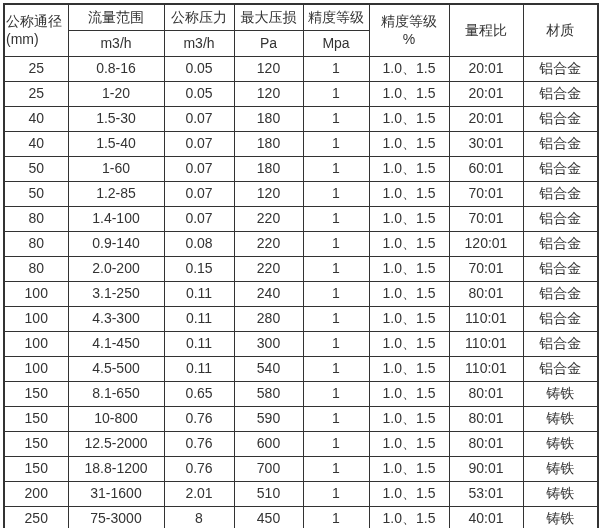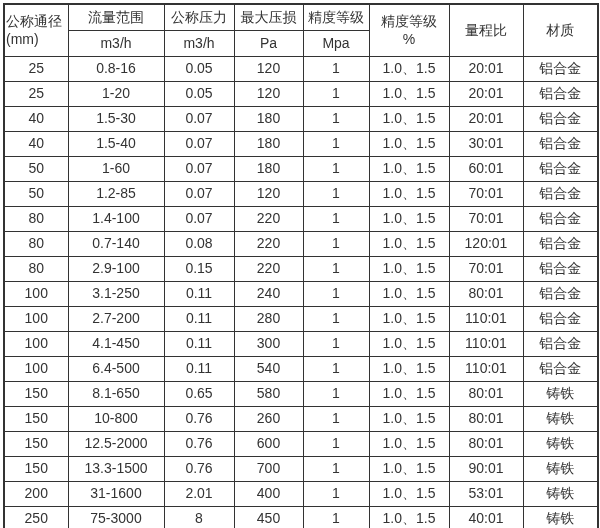--- a/index.html
+++ b/index.html
@@ -150,71 +150,71 @@
         <td>1.4-100</td>
         <td>0.07</td>
         <td>220</td>
         <td>1</td>
         <td>1.0、1.5</td>
         <td>70:01</td>
         <td>铝合金</td>
       </tr>
       <tr>
         <td>80</td>
-        <td>0.7-140</td>
+        <td>0.9-140</td>
         <td>0.08</td>
         <td>220</td>
         <td>1</td>
         <td>1.0、1.5</td>
         <td>120:01</td>
         <td>铝合金</td>
       </tr>
       <tr>
         <td>80</td>
-        <td>2.9-100</td>
+        <td>2.0-200</td>
         <td>0.15</td>
         <td>220</td>
         <td>1</td>
         <td>1.0、1.5</td>
         <td>70:01</td>
         <td>铝合金</td>
       </tr>
       <tr>
         <td>100</td>
         <td>3.1-250</td>
         <td>0.11</td>
         <td>240</td>
         <td>1</td>
         <td>1.0、1.5</td>
         <td>80:01</td>
         <td>铝合金</td>
       </tr>
       <tr>
         <td>100</td>
-        <td>2.7-200</td>
+        <td>4.3-300</td>
         <td>0.11</td>
         <td>280</td>
         <td>1</td>
         <td>1.0、1.5</td>
         <td>110:01</td>
         <td>铝合金</td>
       </tr>
       <tr>
         <td>100</td>
         <td>4.1-450</td>
         <td>0.11</td>
         <td>300</td>
         <td>1</td>
         <td>1.0、1.5</td>
         <td>110:01</td>
         <td>铝合金</td>
       </tr>
       <tr>
         <td>100</td>
-        <td>6.4-500</td>
+        <td>4.5-500</td>
         <td>0.11</td>
         <td>540</td>
         <td>1</td>
         <td>1.0、1.5</td>
         <td>110:01</td>
         <td>铝合金</td>
       </tr>
       <tr>
         <td>150</td>
         <td>8.1-650</td>
@@ -222,51 +222,51 @@
         <td>580</td>
         <td>1</td>
         <td>1.0、1.5</td>
         <td>80:01</td>
         <td>铸铁</td>
       </tr>
       <tr>
         <td>150</td>
         <td>10-800</td>
         <td>0.76</td>
-        <td>260</td>
+        <td>590</td>
         <td>1</td>
         <td>1.0、1.5</td>
         <td>80:01</td>
         <td>铸铁</td>
       </tr>
       <tr>
         <td>150</td>
         <td>12.5-2000</td>
         <td>0.76</td>
         <td>600</td>
         <td>1</td>
         <td>1.0、1.5</td>
         <td>80:01</td>
         <td>铸铁</td>
       </tr>
       <tr>
         <td>150</td>
-        <td>13.3-1500</td>
+        <td>18.8-1200</td>
         <td>0.76</td>
         <td>700</td>
         <td>1</td>
         <td>1.0、1.5</td>
         <td>90:01</td>
         <td>铸铁</td>
       </tr>
       <tr>
         <td>200</td>
         <td>31-1600</td>
         <td>2.01</td>
-        <td>400</td>
+        <td>510</td>
         <td>1</td>
         <td>1.0、1.5</td>
         <td>53:01</td>
         <td>铸铁</td>
       </tr>
       <tr>
         <td>250</td>
         <td>75-3000</td>
         <td>8</td>
         <td>450</td>

